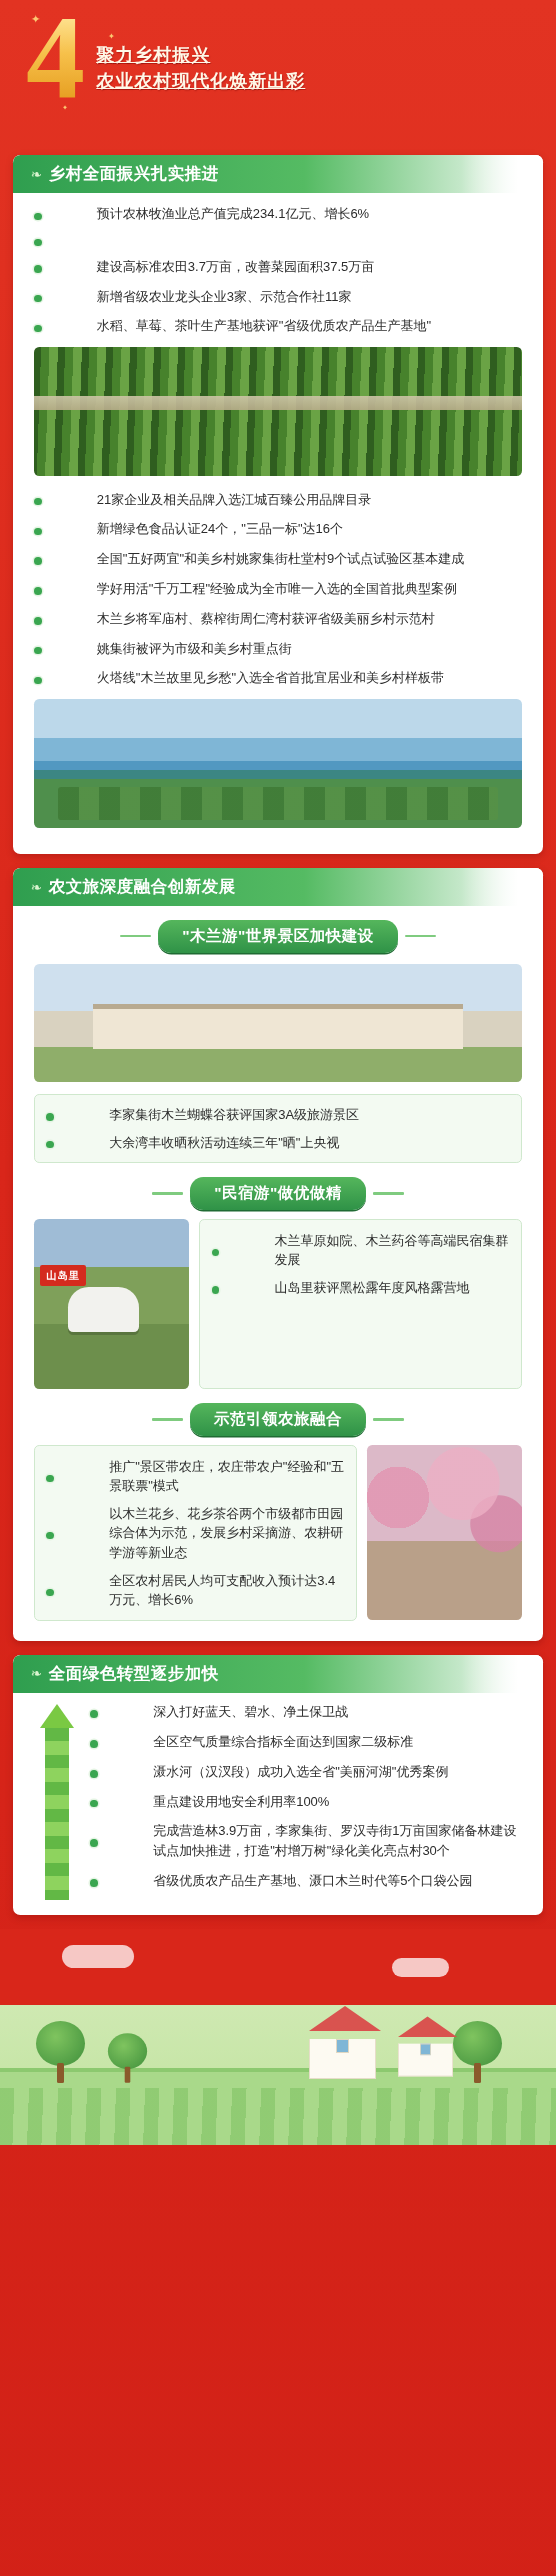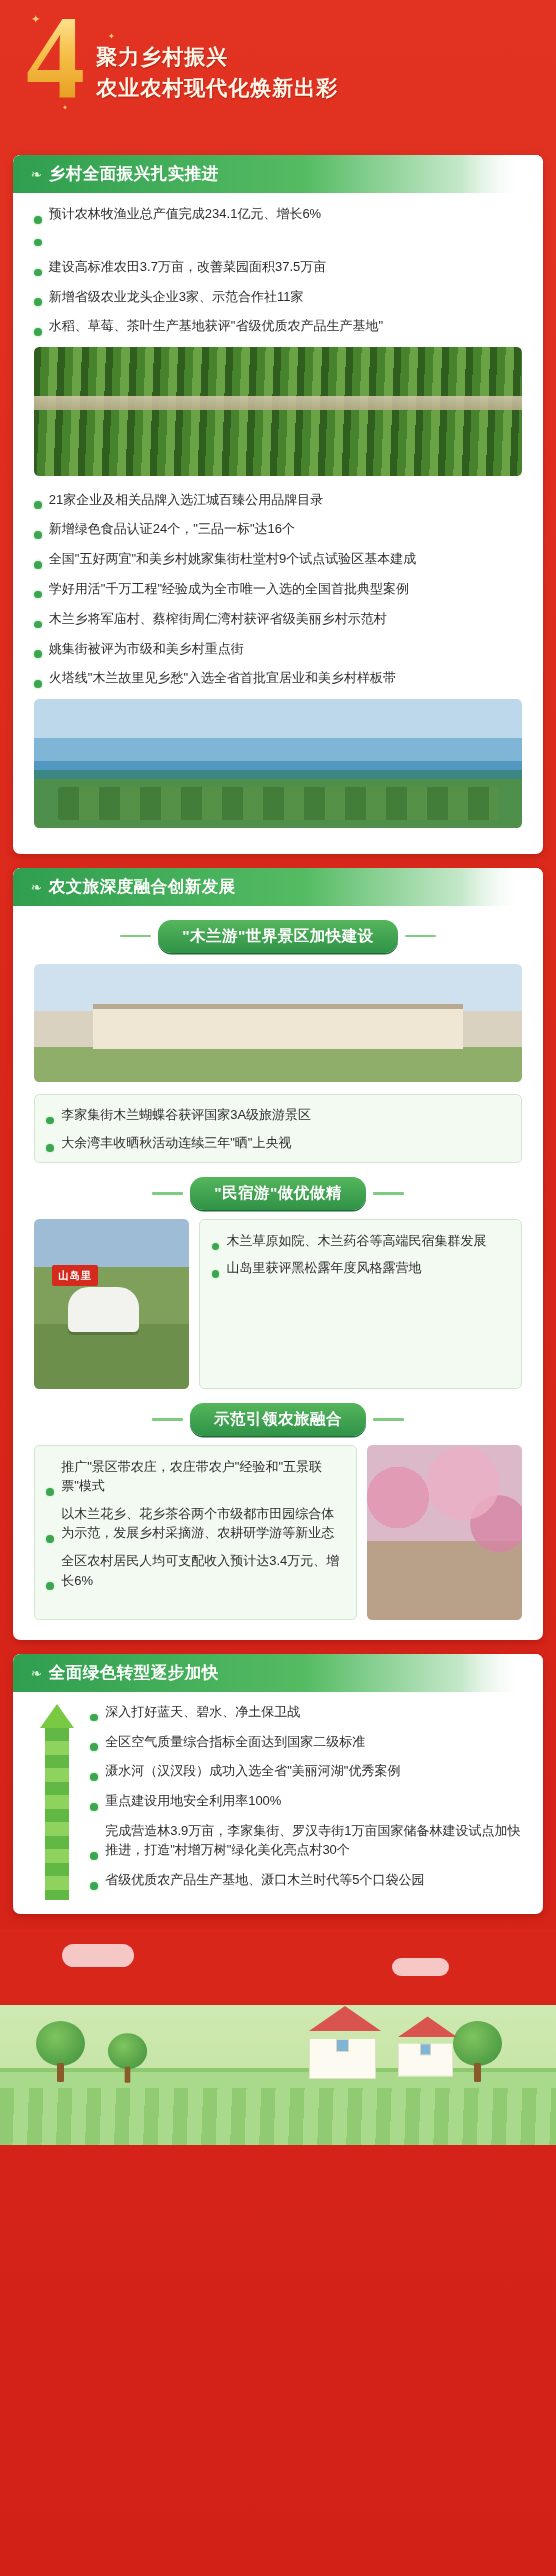--- a/index.html
+++ b/index.html
@@ -34,26 +34,27 @@
     -webkit-background-clip: text;
     background-clip: text;
     color: transparent;
     text-shadow: 0 0 0 rgba(0,0,0,0);
     font-family: "Liberation Serif", serif;
     margin-top: -9.3px;
     position: relative;
   }
   .title-block { padding-top: 21.6px; }
   .title-line {
-    font-size: 21px;
+    font-size: 18px;
     font-weight: bold;
     color: #fff8e8;
     letter-spacing: 1px;
     line-height: 1.45;
     text-shadow: 0.5px 1px 1.5px rgba(120,0,0,.45);
+    text-decoration: underline;
   }
   .deco-star {
     position: absolute;
     color: #ffd97a;
     font-size: 11.3px;
     opacity: .9;
   }
 
   
   .card {
@@ -89,22 +90,23 @@
     position: absolute;
     right: 0; top: 0; bottom: 0;
     width: 82px;
     background: linear-gradient(90deg,rgba(255,255,255,0) 0%, #ffffff 70%);
   }
 
   
   .list { padding: 2.1px 20.6px 0 20.6px; }
   .li {
     display: flex;
-    align-items: flex-end;
+    align-items: center;
     margin-bottom: 10.3px;
+    gap: 48px;
   }
   .dot {
     width: 7.7px; height: 7.7px;
     border-radius: 50%;
     background: #3aa650;
     margin: 4.6px 7.2px 0 0;
     flex: 0 0 auto;
     box-shadow: 0 0 0 1.5px #e4f4e3;
   }
   .txt {
@@ -170,21 +172,21 @@
   }
   .photo-blossom::after{
     content:"";
     position:absolute; inset:0;
     background:
       radial-gradient(circle at 20% 30%, rgba(226,150,178,.85) 0 31px, transparent 31px),
       radial-gradient(circle at 62% 22%, rgba(236,175,196,.8) 0 36px, transparent 37px),
       radial-gradient(circle at 85% 45%, rgba(214,132,165,.8) 0 28px, transparent 29px);
   }
   .photo-stamp {
-    position:absolute; left:18px; top:46px;
+    position:absolute; left:6px; top:46px;
     background:#d42b1e; color:#fff;
     font-size:10.3px; font-weight:bold;
     padding:3.1px 6.2px; border-radius:2.1px;
     letter-spacing:1px;
   }
 
   
   .subtitle-wrap {
     display:flex; justify-content:center;
     margin: 13.4px 0 9.3px 0;

